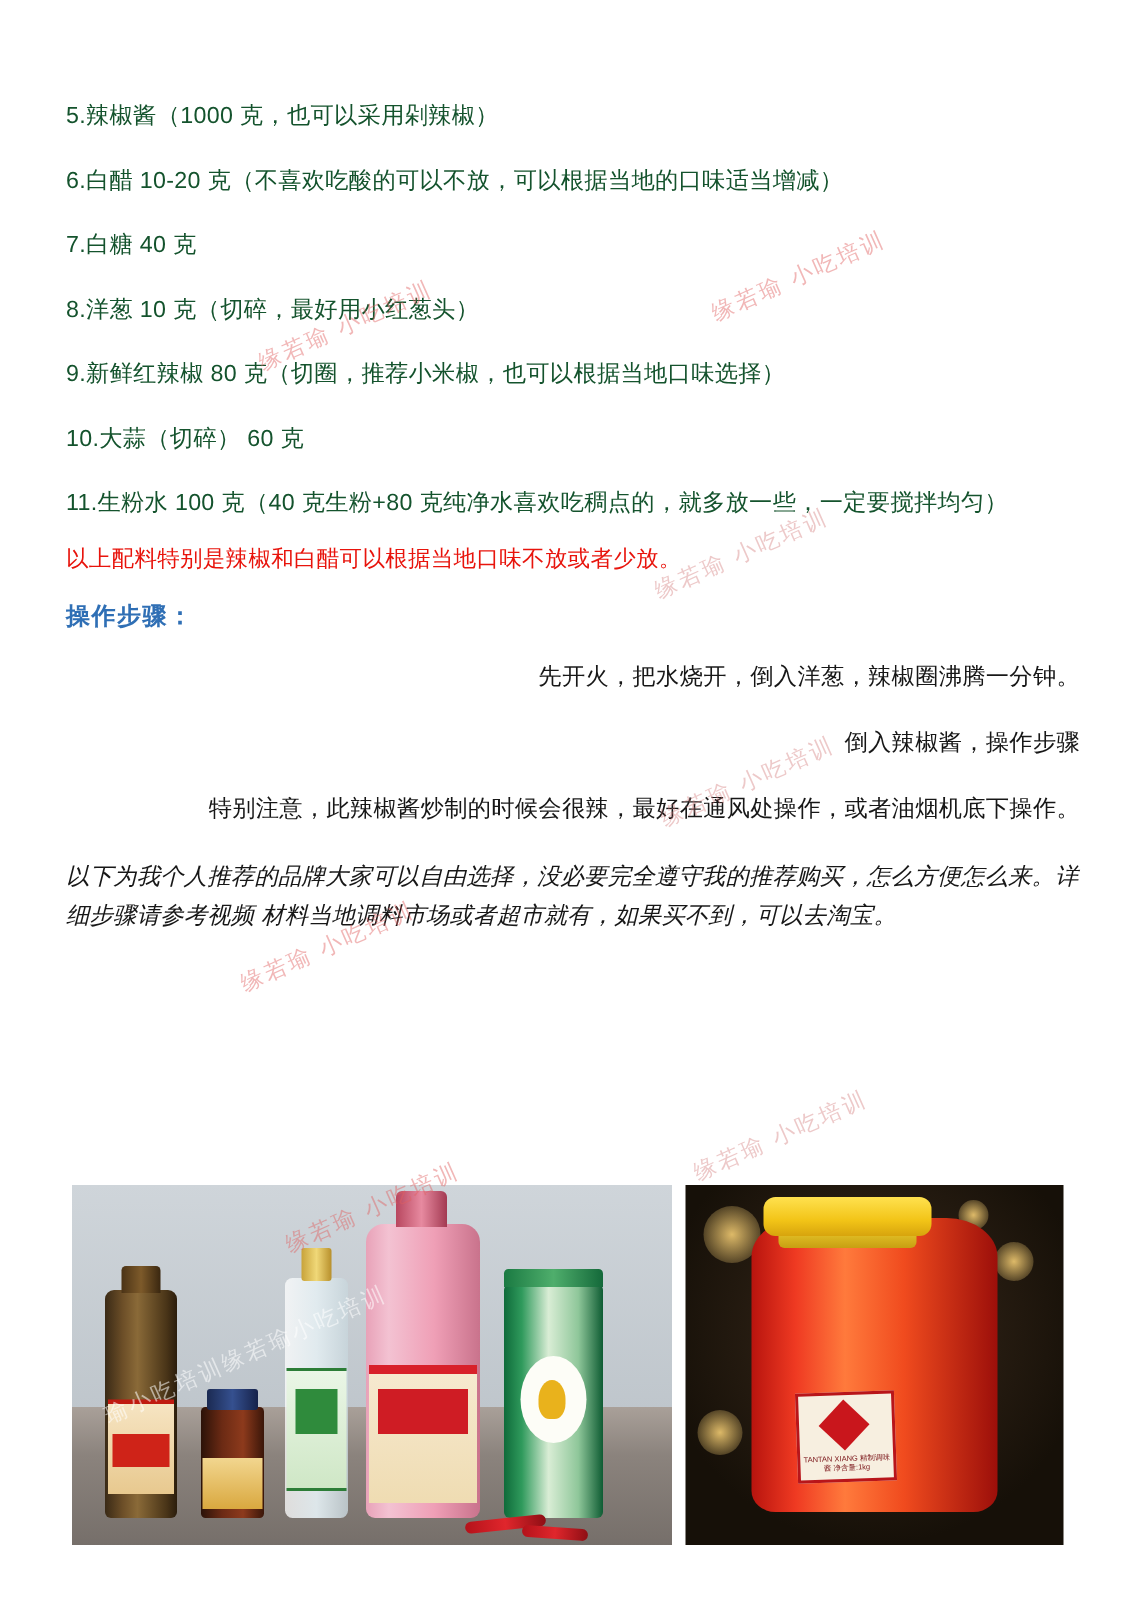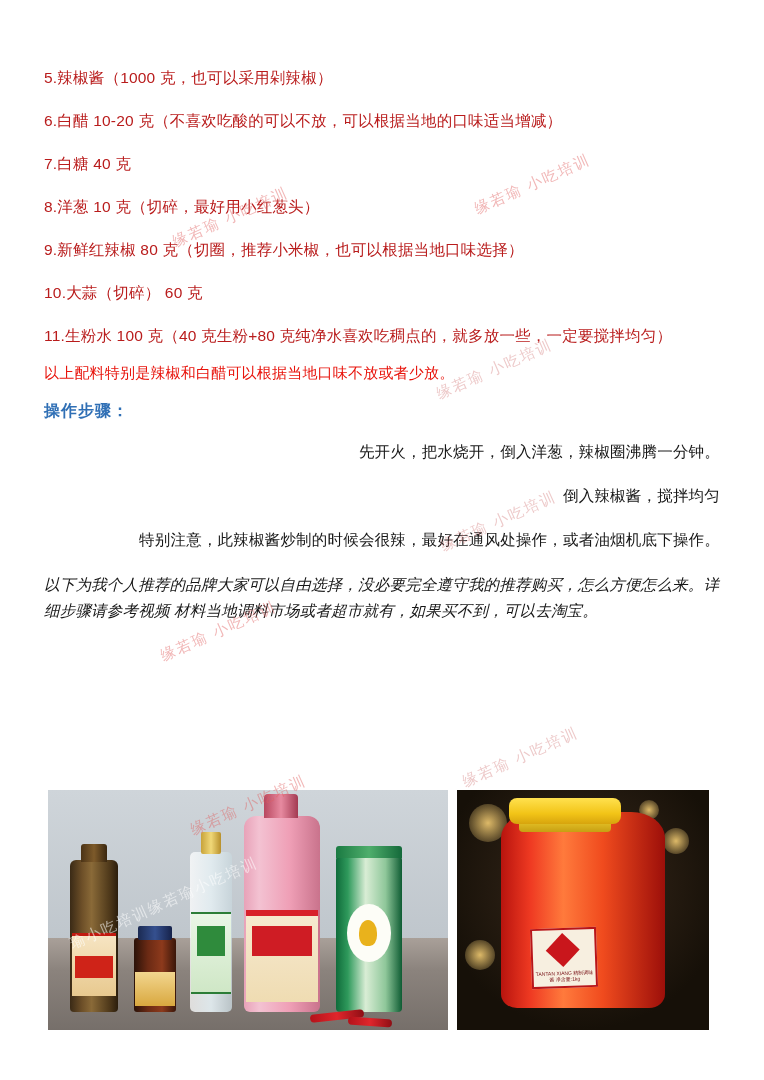--- a/index.html
+++ b/index.html
@@ -25,21 +25,21 @@
   }
   .ingredients {
     margin: 0;
     padding: 0;
     list-style: none;
   }
   .ing-line {
     font-size: 15.5px;
     line-height: 1.55;
     margin: 0 0 19px 0;
-    color: #b91c1c;
+    color: #14532d;
     letter-spacing: 0.2px;
   }
   .ing-line.wrap {
     margin-bottom: 14px;
   }
   .note-red {
     font-size: 15px;
     color: #e8140c;
     margin: 6px 0 4px 0;
     line-height: 1.5;
@@ -322,21 +322,21 @@
     <p class="ing-line">10.大蒜（切碎）  60 克</p>
     <p class="ing-line wrap">11.生粉水 100 克（40 克生粉+80 克纯净水喜欢吃稠点的，就多放一些，一定要搅拌均匀）</p>
   </div>
 
   <p class="note-red">以上配料特别是辣椒和白醋可以根据当地口味不放或者少放。</p>
 
   <h2 class="section-title">操作步骤：</h2>
 
   <div>
     <p class="step">先开火，把水烧开，倒入洋葱，辣椒圈沸腾一分钟。</p>
-    <p class="step">倒入辣椒酱，搅拌均匀</p>
+    <p class="step">倒入辣椒酱，操作步骤</p>
     <p class="step">特别注意，此辣椒酱炒制的时候会很辣，最好在通风处操作，或者油烟机底下操作。</p>
   </div>
 
   <p class="para">以下为我个人推荐的品牌大家可以自由选择，没必要完全遵守我的推荐购买，怎么方便怎么来。详细步骤请参考视频 材料当地调料市场或者超市就有，如果买不到，可以去淘宝。</p>
 
   <div class="photo-row">
 
     <div class="photo photo-left">
       <div class="bg-wall"></div>
       <div class="table-edge"></div>

